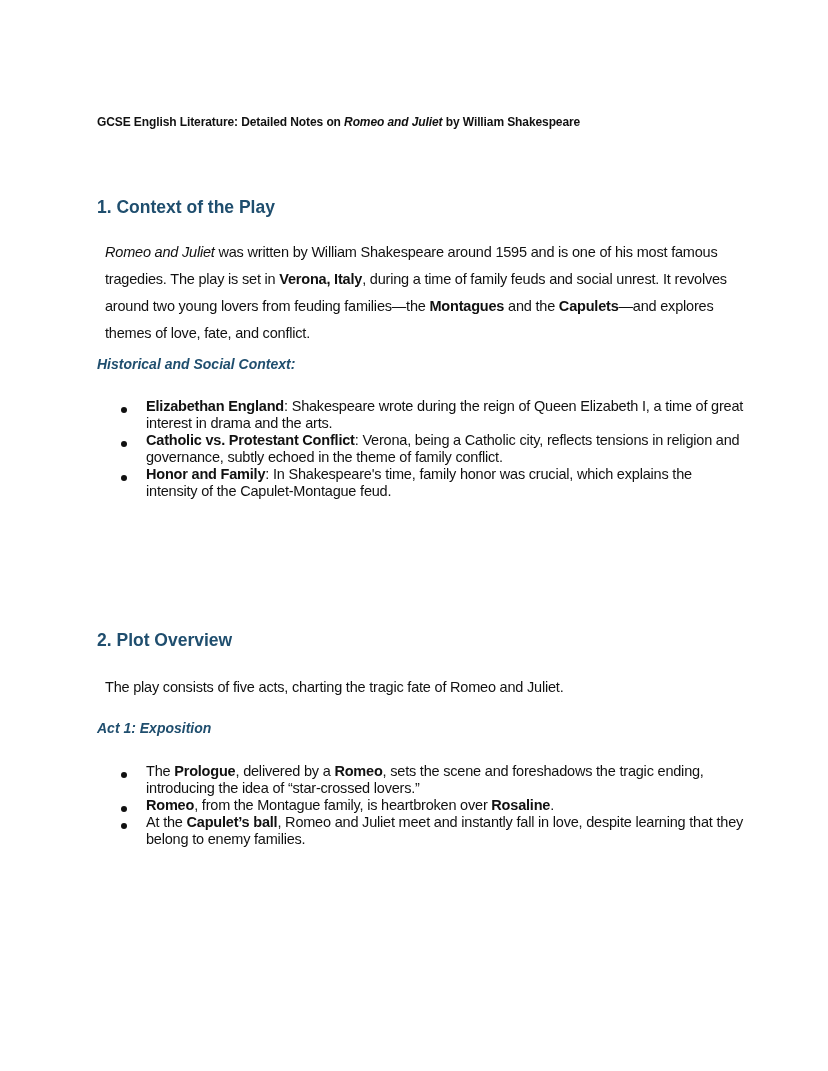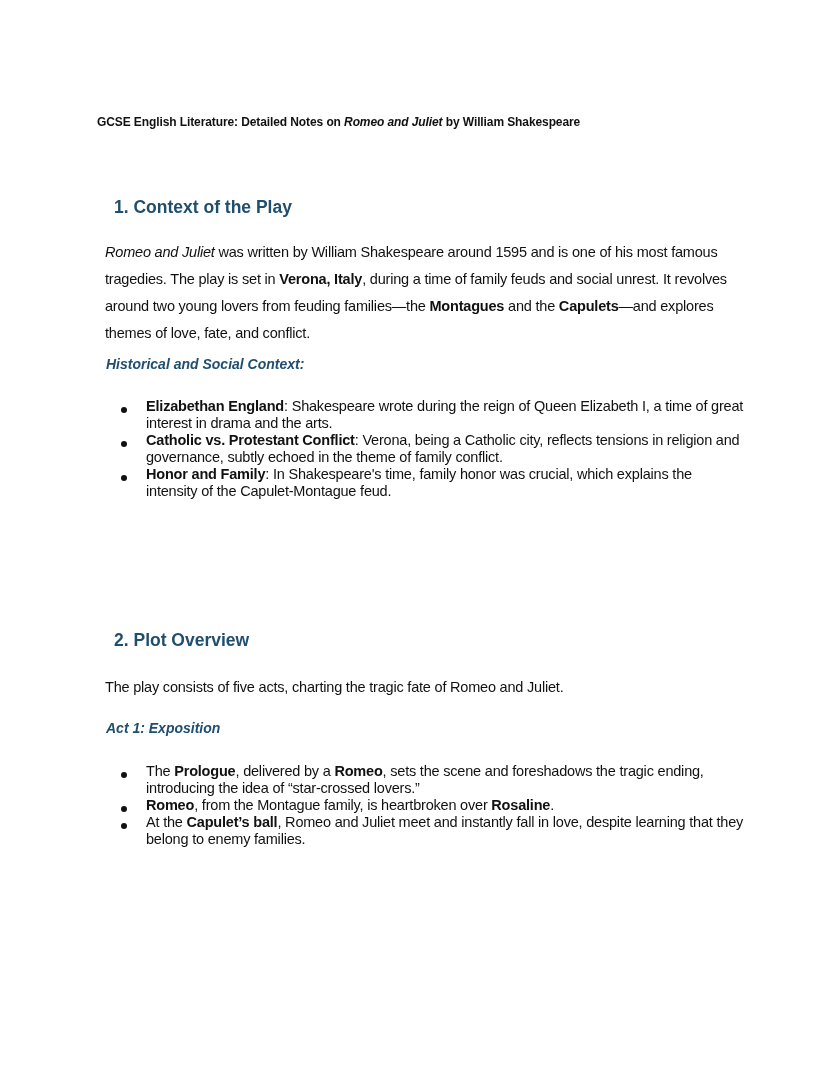--- a/index.html
+++ b/index.html
@@ -30,25 +30,24 @@
       white-space: nowrap;
       letter-spacing: -0.1px;
     }
     .h1 {
       position: absolute;
       left: 0;
       font-size: 17.5px;
       font-weight: bold;
       color: #1f4e6e;
       white-space: nowrap;
-      margin-left: 17px;
     }
     .h2 {
       position: absolute;
-      left: 9px;
+      left: 0;
       font-size: 14px;
       font-weight: bold;
       font-style: italic;
       color: #1f4e6e;
       white-space: nowrap;
     }
     .para {
       position: absolute;
       left: 8px;
       width: 640px;

